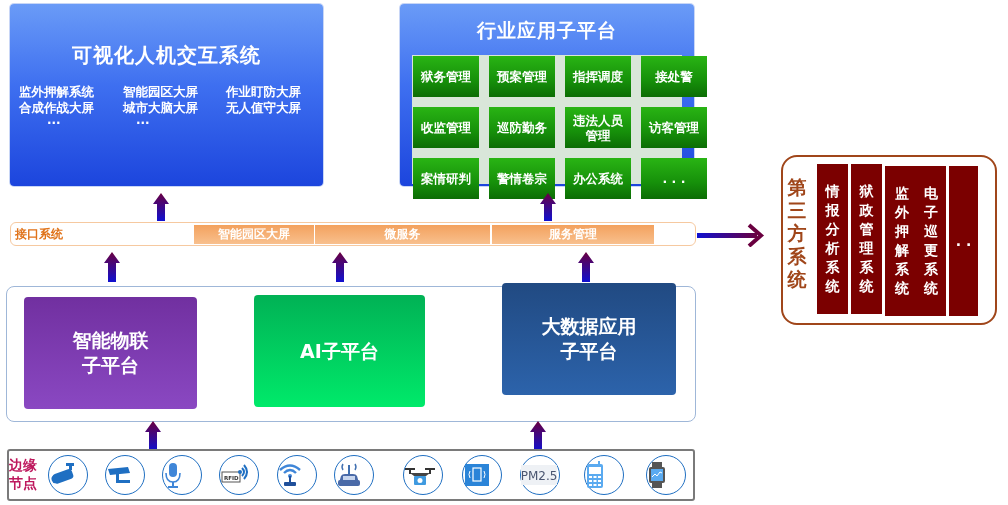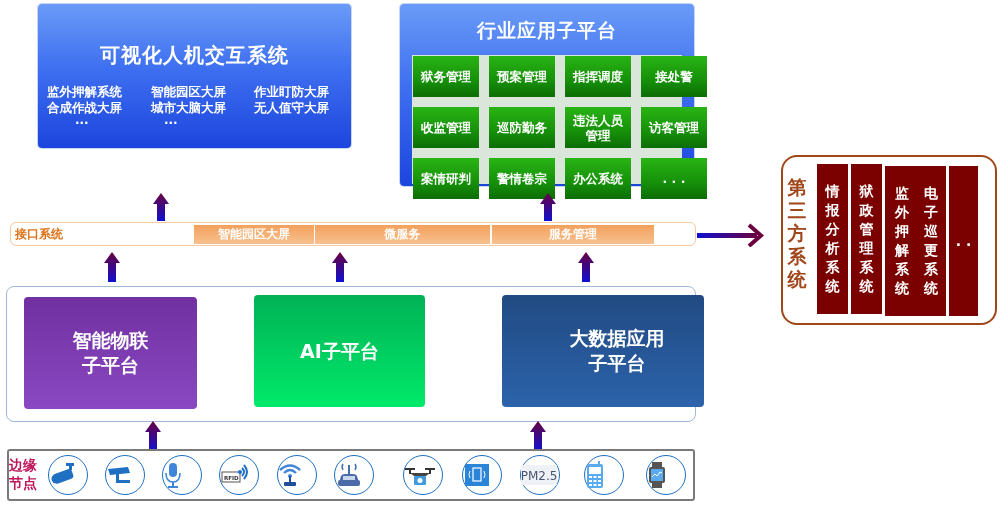--- a/index.html
+++ b/index.html
@@ -1,22 +1,22 @@
 <!DOCTYPE html>
 <html><head>
 <meta charset="utf-8">
 <style>
   html,body{margin:0;padding:0;background:#ffffff;}
   body{width:1008px;height:505px;position:relative;overflow:hidden;font-family:"DejaVu Sans","Liberation Sans",sans-serif;}
   .abs{position:absolute;}
 
   
-  .hmi{left:10px;top:4px;width:313px;height:144px;border-radius:4px;
+  .hmi{left:10px;top:4px;width:313px;height:182px;border-radius:4px;
        background:linear-gradient(to bottom,#6a9bf7 0%,#3e6ff0 45%,#1c45dd 100%);
-       box-shadow:0 0 0 1px #c8d6f6;margin-left:28px;}
+       box-shadow:0 0 0 1px #c8d6f6;}
   .hmi-title{left:0;top:38px;width:100%;text-align:center;color:#fff;font-size:20px;font-weight:bold;letter-spacing:1px;}
   .hmi-item{color:#fff;font-size:12.5px;font-weight:bold;white-space:nowrap;}
   .hmi-dots{color:#fff;font-size:12px;font-weight:bold;}
 
   
   .ind{left:400px;top:4px;width:294px;height:182px;border-radius:4px;
        background:linear-gradient(to bottom,#6a9bf7 0%,#3e6ff0 45%,#1c45dd 100%);
        box-shadow:0 0 0 1px #c8d6f6;}
   .ind-title{left:0;top:14px;width:100%;text-align:center;color:#fff;font-size:19px;font-weight:bold;letter-spacing:1px;}
   .grid{left:12px;top:51px;width:268px;height:127px;display:grid;
@@ -31,21 +31,21 @@
   .iface-label{left:4px;top:3px;color:#e0731a;font-size:12px;font-weight:bold;}
   .iface-seg{top:2px;height:19px;color:#fff;font-size:12px;font-weight:bold;display:flex;align-items:center;justify-content:center;
              background:linear-gradient(to bottom,#f3a15d 0%,#f8c08e 100%);}
 
   
   .plat{left:6px;top:286px;width:690px;height:136px;border:1px solid #9fb7d8;border-radius:8px;box-sizing:border-box;background:#fff;}
   .pbox{border-radius:4px;color:#fff;font-size:19px;font-weight:bold;display:flex;align-items:center;justify-content:center;
         text-align:center;line-height:25px;}
   .p1{left:24px;top:297px;width:173px;height:112px;background:linear-gradient(to bottom,#7130a0 0%,#8a48c2 100%);}
   .p2{left:254px;top:295px;width:171px;height:112px;background:linear-gradient(to bottom,#01b255 0%,#00ea6a 100%);}
-  .p3{left:502px;top:295px;width:174px;height:112px;background:linear-gradient(to bottom,#214a82 0%,#2c63ab 100%);padding-left:28px;}
+  .p3{left:502px;top:283px;width:174px;height:112px;background:linear-gradient(to bottom,#214a82 0%,#2c63ab 100%);}
 
   
   .edge{left:7px;top:449px;width:688px;height:52px;border:2px solid #7a7a7a;border-radius:3px;box-sizing:border-box;background:#fff;}
   .edge-label{left:9px;top:456px;width:30px;color:#be185d;font-size:14px;font-weight:bold;line-height:18px;}
   .node{width:40px;height:40px;border:1.5px solid #1f6fc2;border-radius:50%;box-sizing:border-box;background:#fff;
         display:flex;align-items:center;justify-content:flex-start;top:455px;}
   .node svg{display:block;}
 
   
   .third{left:781px;top:155px;width:216px;height:170px;border:2px solid #a0461a;border-radius:16px;box-sizing:border-box;background:#fff;}

